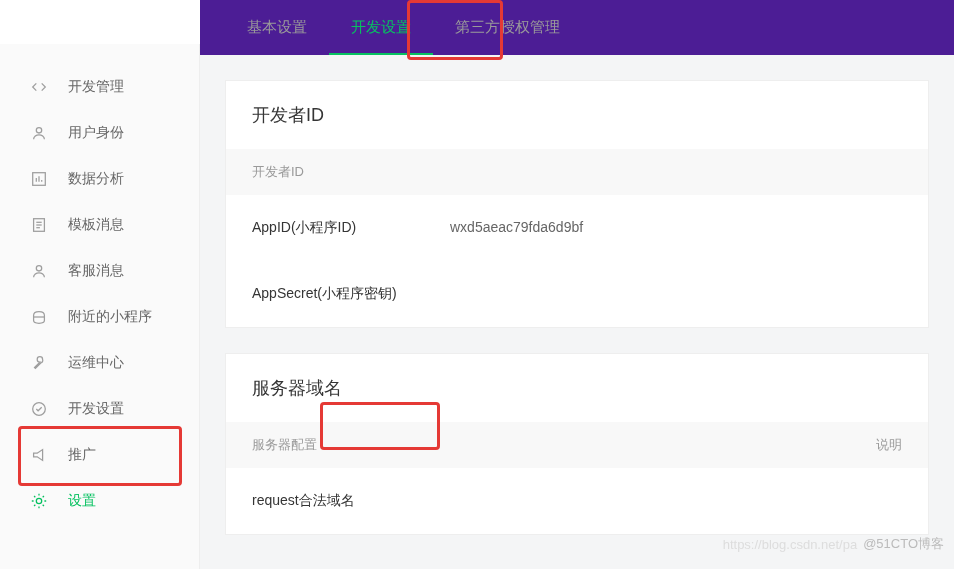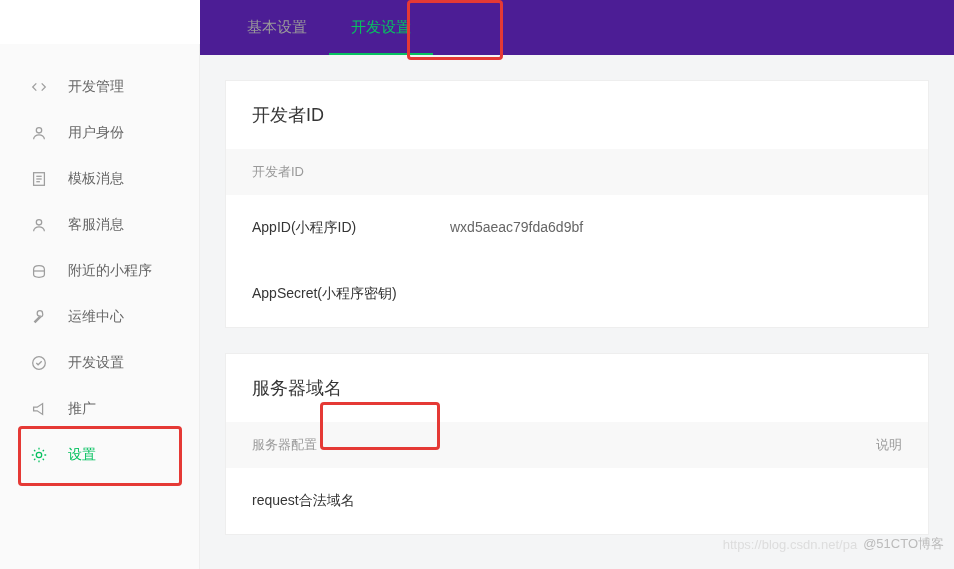--- a/index.html
+++ b/index.html
@@ -46,20 +46,31 @@
       <span class="label">开发管理</span>
     </div>
     <div class="sidebar-item">
       <span class="icon">
           <svg width="18" height="18" viewBox="0 0 20 20">
             <circle cx="10" cy="7" r="3"></circle>
             <path d="M4 17c0-3 3-5 6-5s6 2 6 5"></path>
           </svg>
         </span>
       <span class="label">用户身份</span>
+    </div>
+    <div class="sidebar-item">
+      <span class="icon">
+          <svg width="18" height="18" viewBox="0 0 20 20">
+            <rect x="3" y="3" width="14" height="14"></rect>
+            <line x1="7" y1="13" x2="7" y2="9"></line>
+            <line x1="10" y1="13" x2="10" y2="7"></line>
+            <line x1="13" y1="13" x2="13" y2="11"></line>
+          </svg>
+        </span>
+      <span class="label">数据分析</span>
     </div>
     <div class="sidebar-item">
       <span class="icon">
           <svg width="18" height="18" viewBox="0 0 20 20">
             <rect x="4" y="3" width="12" height="14"></rect>
             <line x1="7" y1="7" x2="13" y2="7"></line>
             <line x1="7" y1="10" x2="13" y2="10"></line>
             <line x1="7" y1="13" x2="11" y2="13"></line>
           </svg>
         </span>
@@ -116,20 +127,21 @@
           </svg>
         </span>
       <span class="label">设置</span>
     </div>
   </div>
 
   <div class="main">
     <div class="tabs">
       <div class="tab">基本设置</div>
       <div class="tab active">开发设置</div>
+      <div class="tab">第三方授权管理</div>
     </div>
 
     <div class="panel">
       <div class="panel-title">开发者ID</div>
       <div class="table-header">
         <span>开发者ID</span>
       </div>
       <div class="table-row">
         <span class="col1">AppID(小程序ID)</span>
         <span class="col2">wxd5aeac79fda6d9bf</span>

